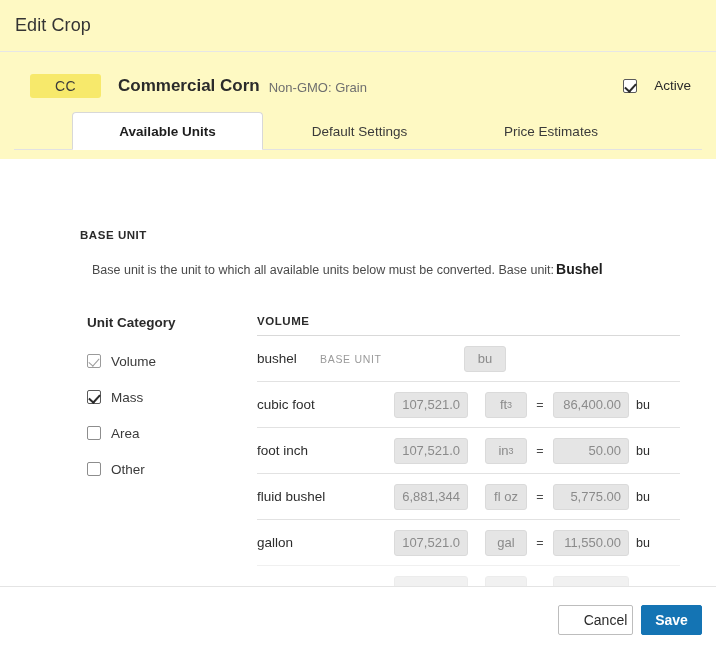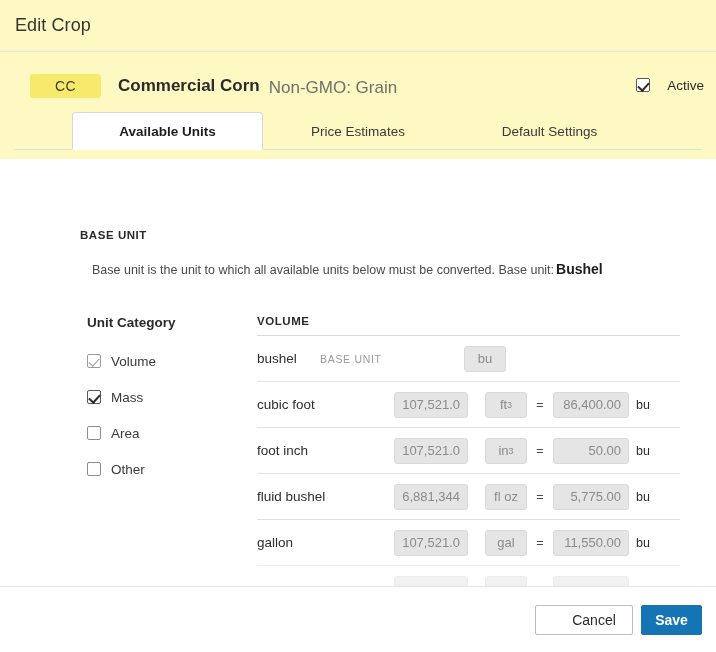--- a/index.html
+++ b/index.html
@@ -18,45 +18,45 @@
     height: 52px;
     display: flex; align-items: center;
     padding-left: 15px;
     border-bottom: 1px solid #e6e6e6;
   }
   .titlebar-text { font-size: 18px; color: #343434; letter-spacing: .1px; }
 
   
   .crop-header {
     display: flex; align-items: center;
-    padding: 21px 4px 0 30px;
+    padding: 21px 17px 0 30px;
     height: 46px;
   }
   .crop-badge {
     width: 71px; height: 24px;
     background: #F7E96B;
     border-radius: 3px;
     display: flex; align-items: center; justify-content: center;
     font-size: 14px; color: #3b3b3b; letter-spacing: .4px;
     flex: none;
   }
   .crop-name {
     margin-left: 17px;
     font-size: 17px; font-weight: bold; color: #2b2b2b;
     white-space: nowrap;
   }
   .crop-sub {
     margin-left: 9px;
-    font-size: 17px; color: #6f6f6f;
+    font-size: 13px; color: #6f6f6f;
     white-space: nowrap;
     position: relative; top: 2px;
   }
   .crop-header-spacer { flex: 1 1 auto; }
   .active-wrap {
-    display: flex; gap: 17px;
+    display: flex; align-items: center; gap: 17px;
     margin-right: 8px;
   }
   .active-label { font-size: 13.5px; color: #2b2b2b; }
 
   
   .cb {
     width: 14px; height: 14px;
     border: 1px solid #5a5a5a;
     border-radius: 2px;
     background: #fff;
@@ -236,21 +236,21 @@
     background: #fff;
   }
   .btn {
     height: 30px;
     font-size: 14px;
     border-radius: 2px;
     display: flex; align-items: center; justify-content: center;
     cursor: pointer;
   }
   .btn-cancel {
-    width: 98px;
+    width: 75px;
     background: #fff;
     border: 1px solid #bdbdbd;
     color: #2b2b2b;
     padding-left: 20px;
   }
   .btn-save {
     width: 61px;
     background: #1474B4;
     border: 1px solid #1474B4;
     color: #fff;
@@ -273,22 +273,22 @@
     <div class="crop-header-spacer"></div>
     <div class="active-wrap">
       <span class="cb checked"></span>
       <span class="active-label">Active</span>
     </div>
   </div>
 
   <div class="tabs-row">
     <div class="tabs">
       <div class="tab active">Available Units</div>
+      <div class="tab t2">Default Settings</div>
       <div class="tab t3">Price Estimates</div>
-      <div class="tab t2">Default Settings</div>
     </div>
     <div class="tabs-baseline"></div>
   </div>
 
   <div class="body-area">
 
     <div class="base-unit-block">
       <div class="section-caps">BASE UNIT</div>
       <div class="base-unit-desc">
         <span>Base unit is the unit to which all available units below must be converted. Base unit:</span><span class="bu-val">Bushel</span>

